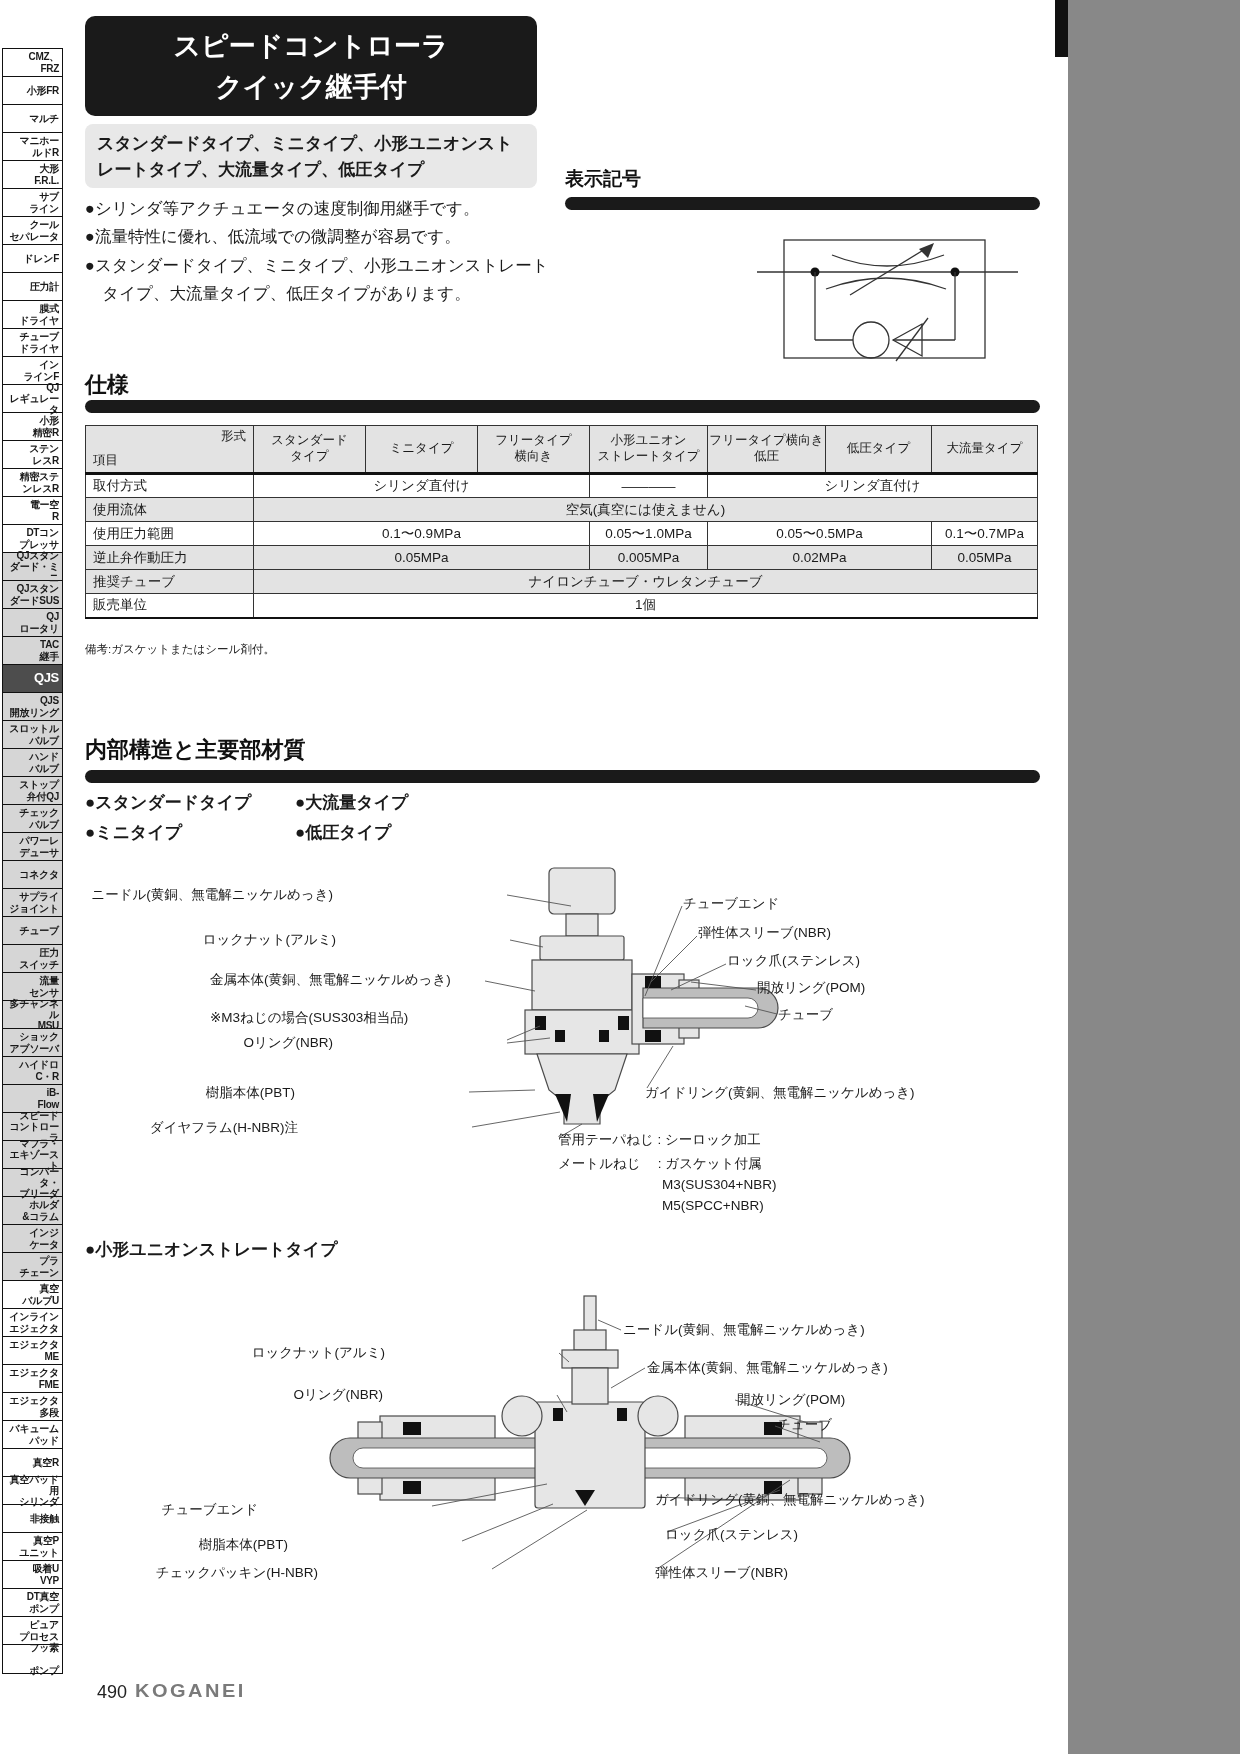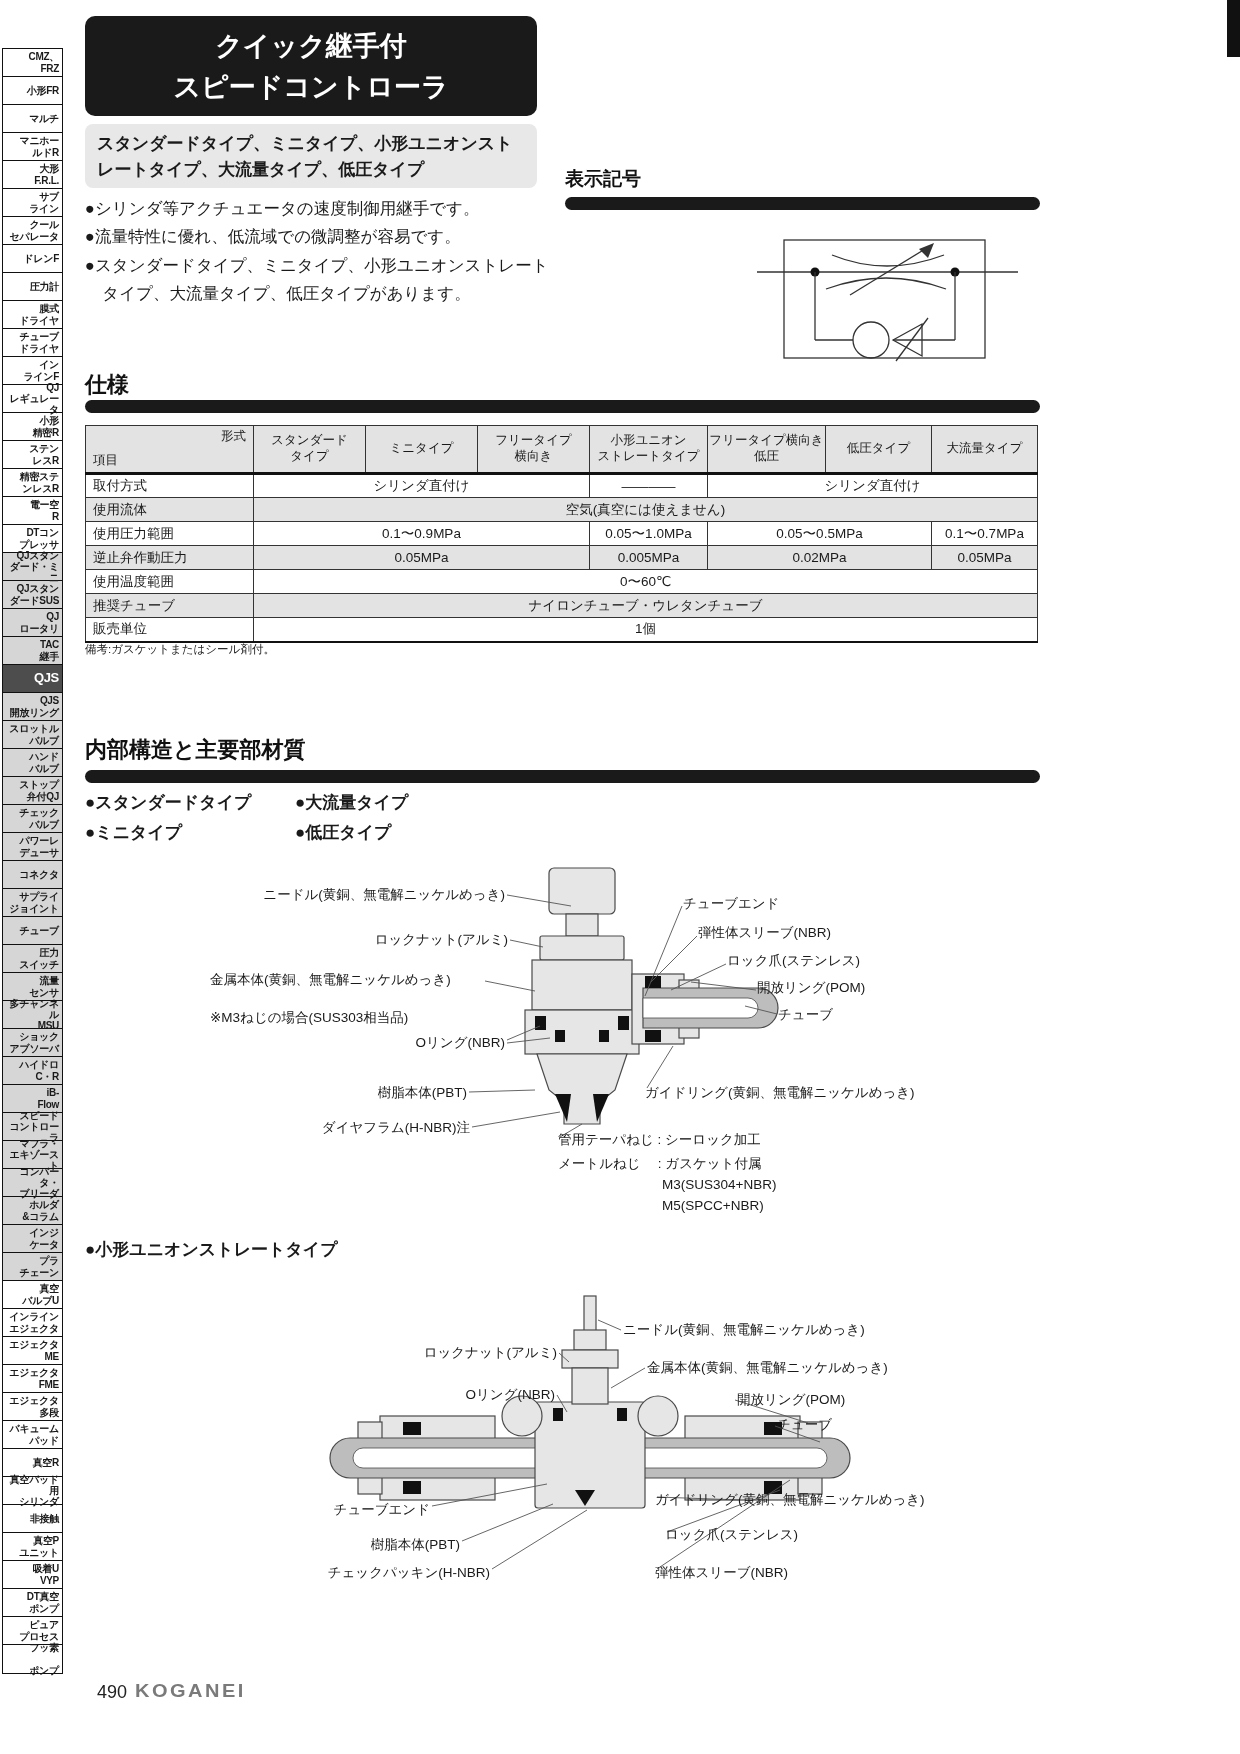--- a/index.html
+++ b/index.html
@@ -1,16 +1,16 @@
 <!DOCTYPE html>
 <html><head>
 <meta charset="utf-8">
 <style>
   html,body{margin:0;padding:0;background:#888;}
-  .page{position:relative;width:1240px;height:1754px;background:#ffffff;
+  .page{position:relative;width:1068px;height:1754px;background:#ffffff;
         font-family:"Liberation Sans","DejaVu Sans",sans-serif;color:#1a1a1a;overflow:hidden;}
 
   
   #sidebar{position:absolute;left:2px;top:48px;width:61px;border:1.5px solid #111;background:#fff;box-sizing:border-box;}
   .sb-item{height:28px;box-sizing:border-box;border-bottom:1.5px solid #111;display:flex;flex-direction:column;
            justify-content:center;align-items:flex-end;padding-right:3px;font-size:10px;font-weight:bold;
            line-height:1.12;text-align:right;background:#fff;color:#1a1a1a;letter-spacing:-0.3px;}
   .sb-item:last-child{border-bottom:none;gap:12px;}
   .sb-item.band{background:#d6d6d6;}
   .sb-item.sel{background:#4d4d4d;color:#fff;font-size:13px;}
@@ -291,22 +291,22 @@
         <div>ピュア</div>
         <div>プロセス</div>
       </div>
       <div class="sb-item">
         <div>フッ素</div>
         <div>ポンプ</div>
       </div>
     </div>
 
   <div id="title-box">
+    <div>スピードコントローラ</div>
     <div>クイック継手付</div>
-    <div>スピードコントローラ</div>
   </div>
   <div id="subtitle-box">スタンダードタイプ、ミニタイプ、小形ユニオンストレートタイプ、大流量タイプ、低圧タイプ</div>
   <ul id="features">
       <li>●シリンダ等アクチュエータの速度制御用継手です。</li>
       <li>●流量特性に優れ、低流域での微調整が容易です。</li>
       <li>●スタンダードタイプ、ミニタイプ、小形ユニオンストレートタイプ、大流量タイプ、低圧タイプがあります。</li>
     </ul>
 
   <div class="sec-h" style="left:565px;top:166px;font-size:19px;">表示記号</div>
   <div class="h-bar" style="left:565px;top:197px;width:475px;"></div>
@@ -374,24 +374,20 @@
           <td colspan="1">0.05〜1.0MPa</td>
           <td colspan="2">0.05〜0.5MPa</td>
           <td colspan="1">0.1〜0.7MPa</td>
         </tr>
         <tr class="gray">
           <th>逆止弁作動圧力</th>
           <td colspan="3">0.05MPa</td>
           <td colspan="1">0.005MPa</td>
           <td colspan="2">0.02MPa</td>
           <td colspan="1">0.05MPa</td>
-        </tr>
-        <tr>
-          <th>使用温度範囲</th>
-          <td colspan="7">0〜60℃</td>
         </tr>
         <tr class="gray">
           <th>推奨チューブ</th>
           <td colspan="7">ナイロンチューブ・ウレタンチューブ</td>
         </tr>
         <tr>
           <th>販売単位</th>
           <td colspan="7">1個</td>
         </tr>
       </tbody>

